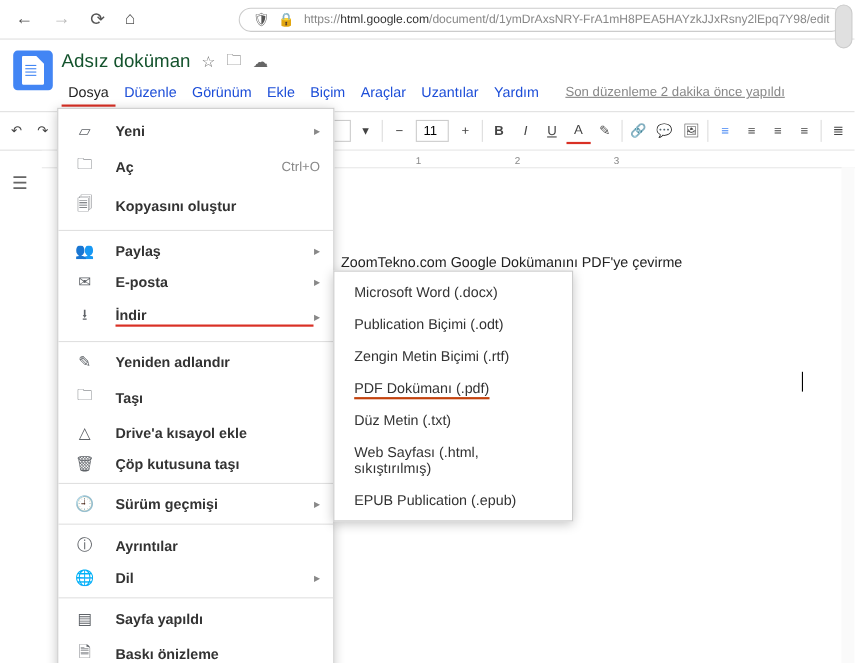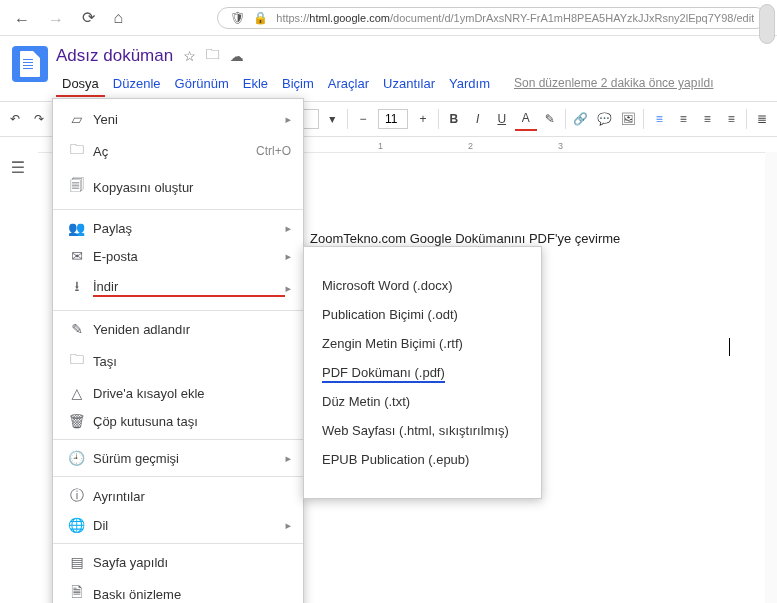--- a/index.html
+++ b/index.html
@@ -12,21 +12,21 @@
 .url-text { color:#888; font-size:11px; overflow:hidden; white-space:nowrap; }
 .url-text .dark { color:#333; }
 
 .header { display:flex; align-items:flex-start; padding:6px 8px 0; }
 .logo { width:36px; height:36px; background:#4285f4; border-radius:4px; margin:4px 8px 0 4px; display:flex; align-items:center; justify-content:center; }
 .logo-inner { width:20px; height:26px; background:#fff; border-radius:1px; position:relative; }
 .logo-inner::before { content:''; position:absolute; right:0; top:0; border-style:solid; border-width:0 7px 7px 0; border-color:transparent #4285f4 transparent transparent; }
 .logo-inner::after { content:''; position:absolute; left:3px; top:8px; width:10px; height:1px; background:#4285f4; box-shadow:0 3px 0 #4285f4,0 6px 0 #4285f4,0 9px 0 #4285f4; }
 .title-area { flex:1; }
 .title-row { display:flex; align-items:center; gap:10px; padding:2px 0; }
-.doc-title { font-size:17px; color:#4c1d95; }
+.doc-title { font-size:17px; color:#14532d; }
 .title-icon { font-size:14px; color:#666; }
 .menu-bar { display:flex; gap:2px; margin-top:2px; }
 .menu-item { font-size:13px; color:#1d4ed8; padding:4px 6px; cursor:pointer; }
 .menu-item.active { border-bottom:2px solid #d93025; color:#222; }
 .last-edit { font-size:12px; color:#888; text-decoration:underline; margin-left:10px; padding:4px 6px; }
 
 .toolbar { height:36px; border-top:1px solid #e0e0e0; border-bottom:1px solid #e0e0e0; display:flex; align-items:center; padding:0 4px; gap:2px; margin-top:4px; }
 .tool-btn { min-width:22px; height:24px; display:flex; align-items:center; justify-content:center; font-size:12px; color:#444; padding:0 3px; }
 .tool-sep { width:1px; height:20px; background:#ddd; margin:0 2px; }
 .font-size-box { border:1px solid #ccc; padding:2px 6px; font-size:12px; min-width:30px; text-align:left; margin:0 2px; }
@@ -38,29 +38,29 @@
 .ruler { height:16px; background:#fff; border-bottom:1px solid #e8e8e8; position:relative; margin-left:38px; }
 .ruler-mark { position:absolute; top:4px; font-size:9px; color:#888; }
 
 .doc-area { position:absolute; left:310px; top:230px; width:420px; font-size:13px; line-height:18px; color:#222; }
 .doc-line { white-space:nowrap; }
 .cursor { border-right:1px solid #000; }
 
 .file-menu { position:absolute; left:52px; top:98px; width:252px; background:#fff; border:1px solid #ccc; box-shadow:0 2px 10px rgba(0,0,0,0.25); padding:6px 0; z-index:10; }
 .fm-item { display:flex; align-items:center; padding:6px 12px; font-size:13px; color:#333; cursor:pointer; position:relative; }
 .fm-icon { width:24px; text-align:center; color:#5f6368; font-size:14px; }
-.fm-label { flex:1; margin-left:4px; }
+.fm-label { flex:1; margin-left:16px;font-weight:bold; }
 .fm-arrow { color:#888; font-size:11px; }
 .fm-short { color:#888; font-size:12px; }
 .fm-sep { height:1px; background:#e0e0e0; margin:4px 0; }
 .fm-item.hl .fm-label { border-bottom:2px solid #d93025; padding-bottom:1px; }
 
-.sub-menu { position:absolute; left:303px; top:246px; width:239px; background:#fff; border:1px solid #ccc; box-shadow:0 2px 10px rgba(0,0,0,0.25); padding:24px 0; z-index:11; }
+.sub-menu { position:absolute; left:303px; top:246px; width:218px; background:#fff; border:1px solid #ccc; box-shadow:0 2px 10px rgba(0,0,0,0.25); padding:4px 0; z-index:11; }
 .sm-item { padding:7px 18px; font-size:13px; color:#333; cursor:pointer; }
-.sm-item.hl span { border-bottom:2px solid #1d4ed8; padding-bottom:1px; }
+.sm-item.hl span { border-bottom:2px solid #c2410c; padding-bottom:1px; }
 .scroll-thumb { position:absolute; right:2px; top:4px; width:16px; height:40px; background:#e0e0e0; border:1px solid #ccc; border-radius:8px; }
 
 .rightpanel { position:absolute; right:0; top:152px; width:12px; bottom:0; background:#fafafa; }
 </style>
 </head>
 <body>
 
 <div class="browser-bar">
   <span class="nav-btn">←</span>
   <span class="nav-btn disabled">→</span>

